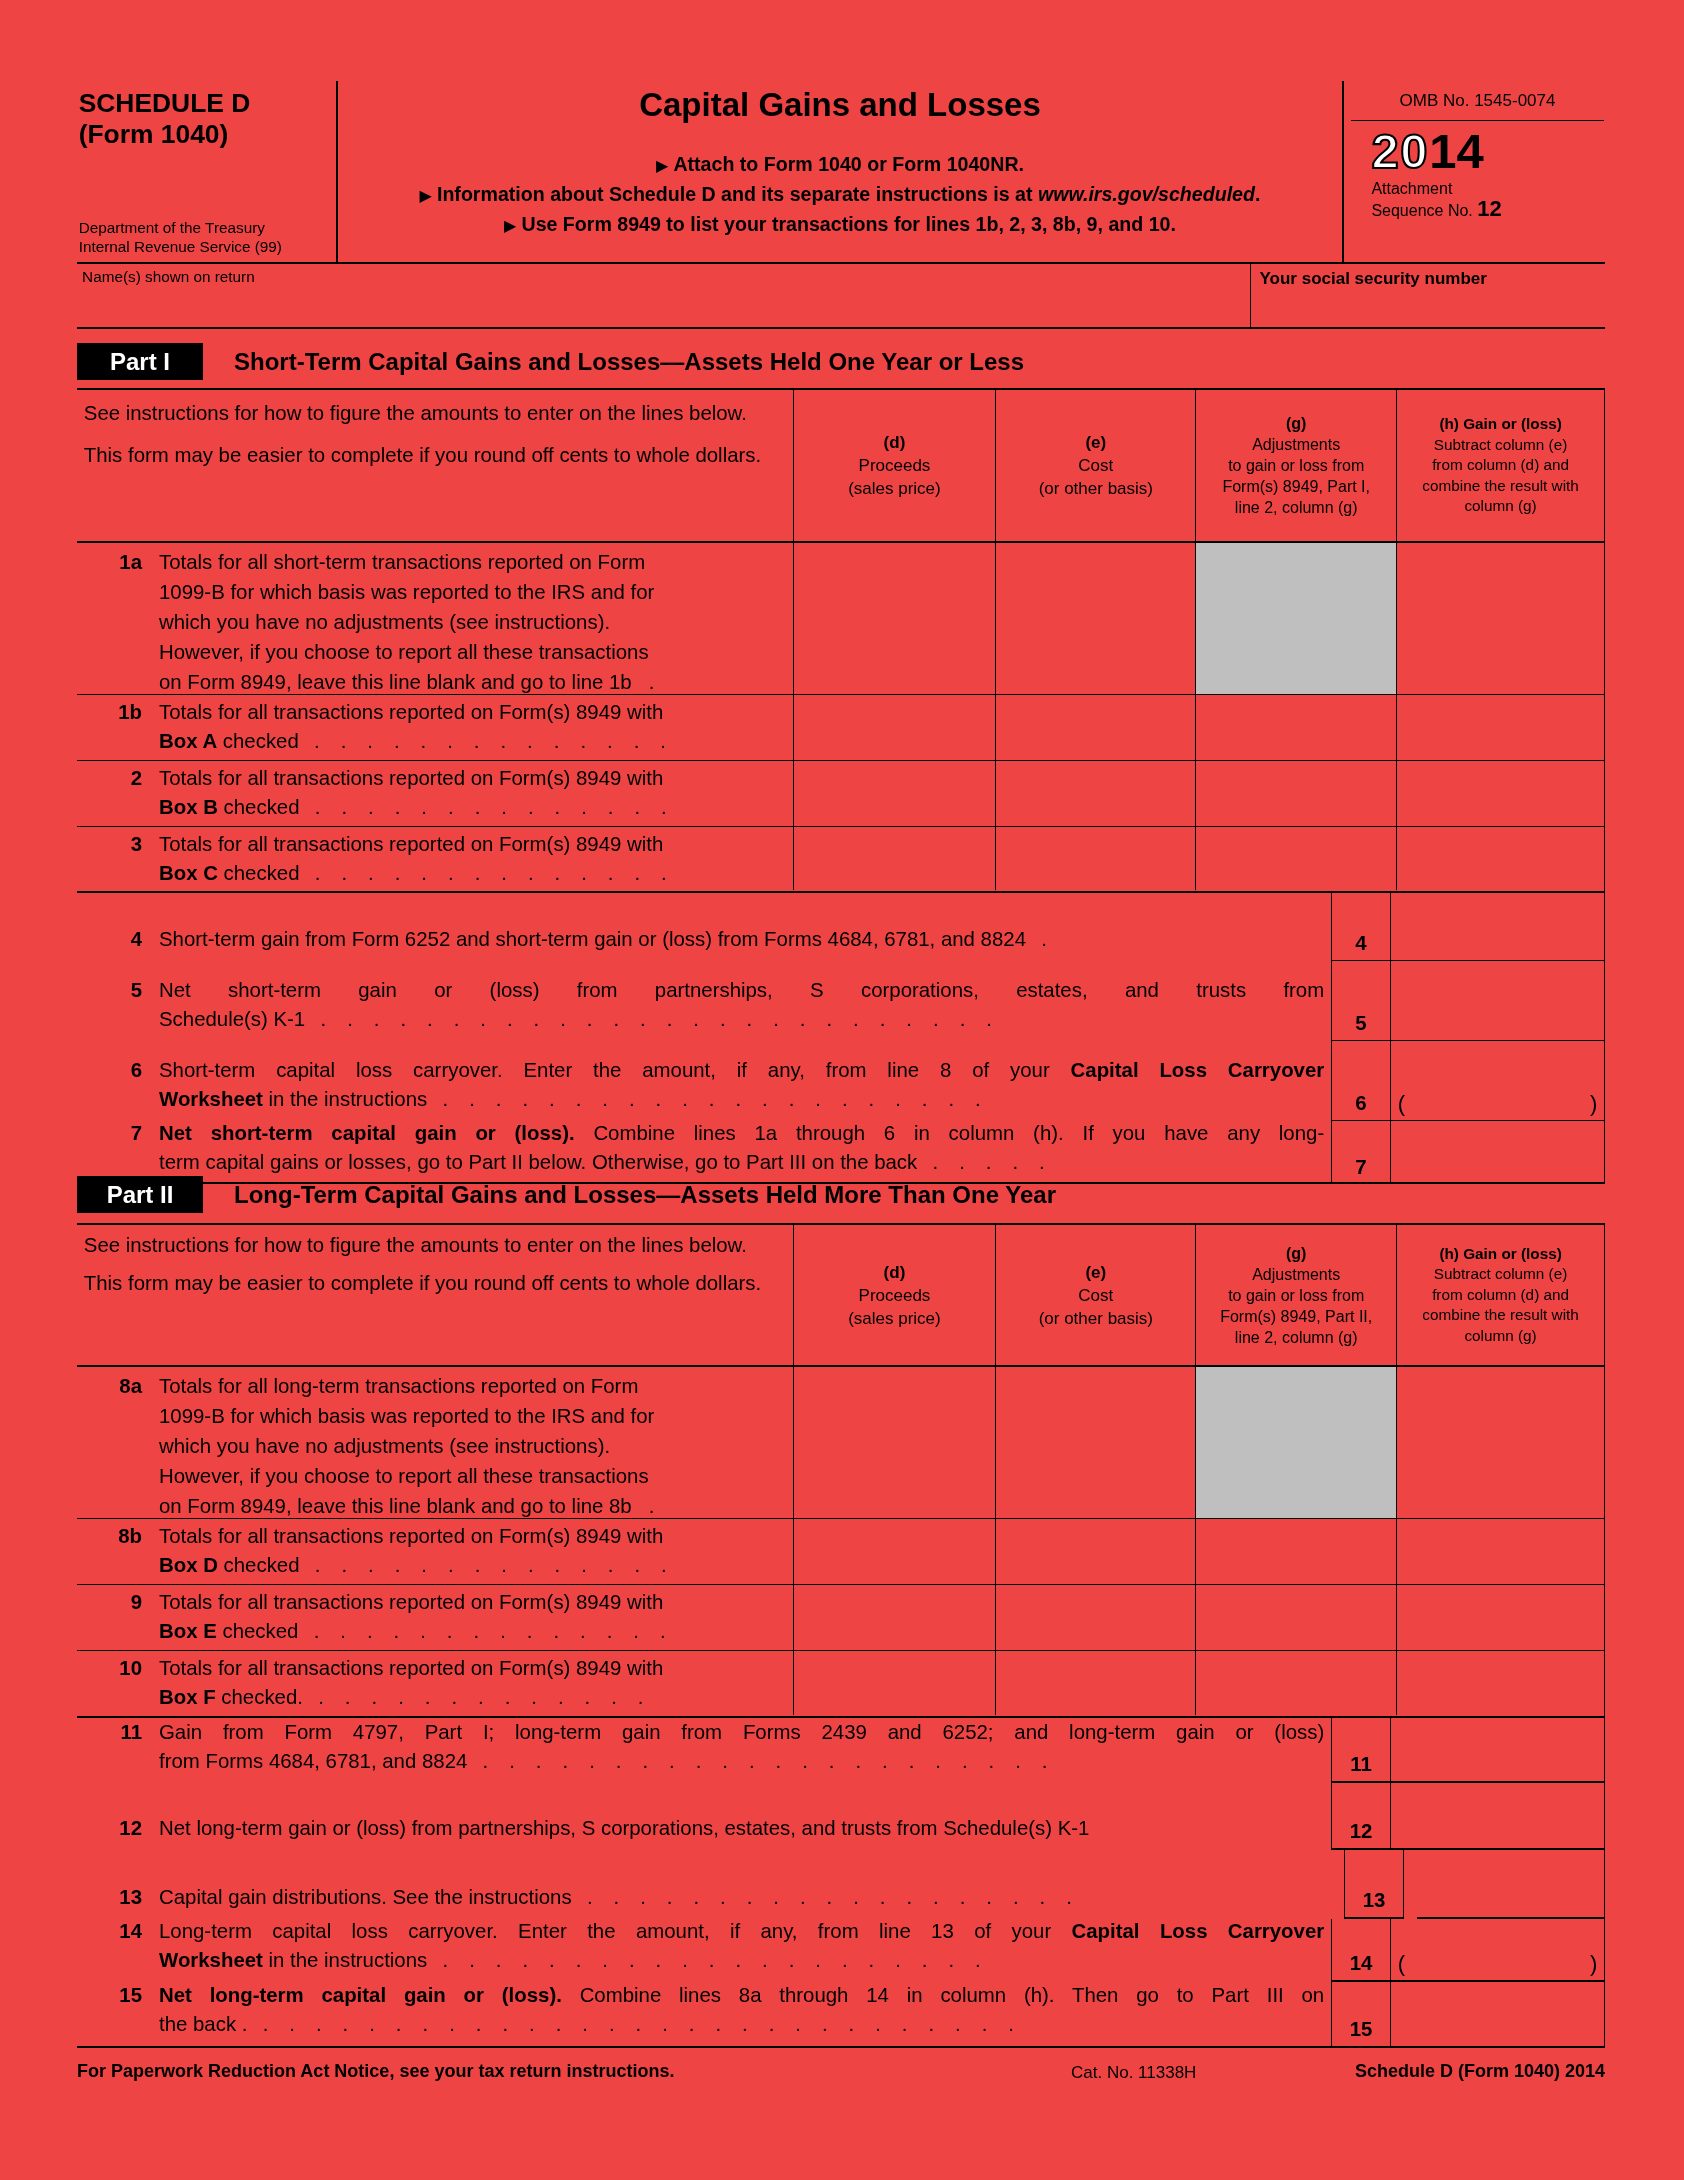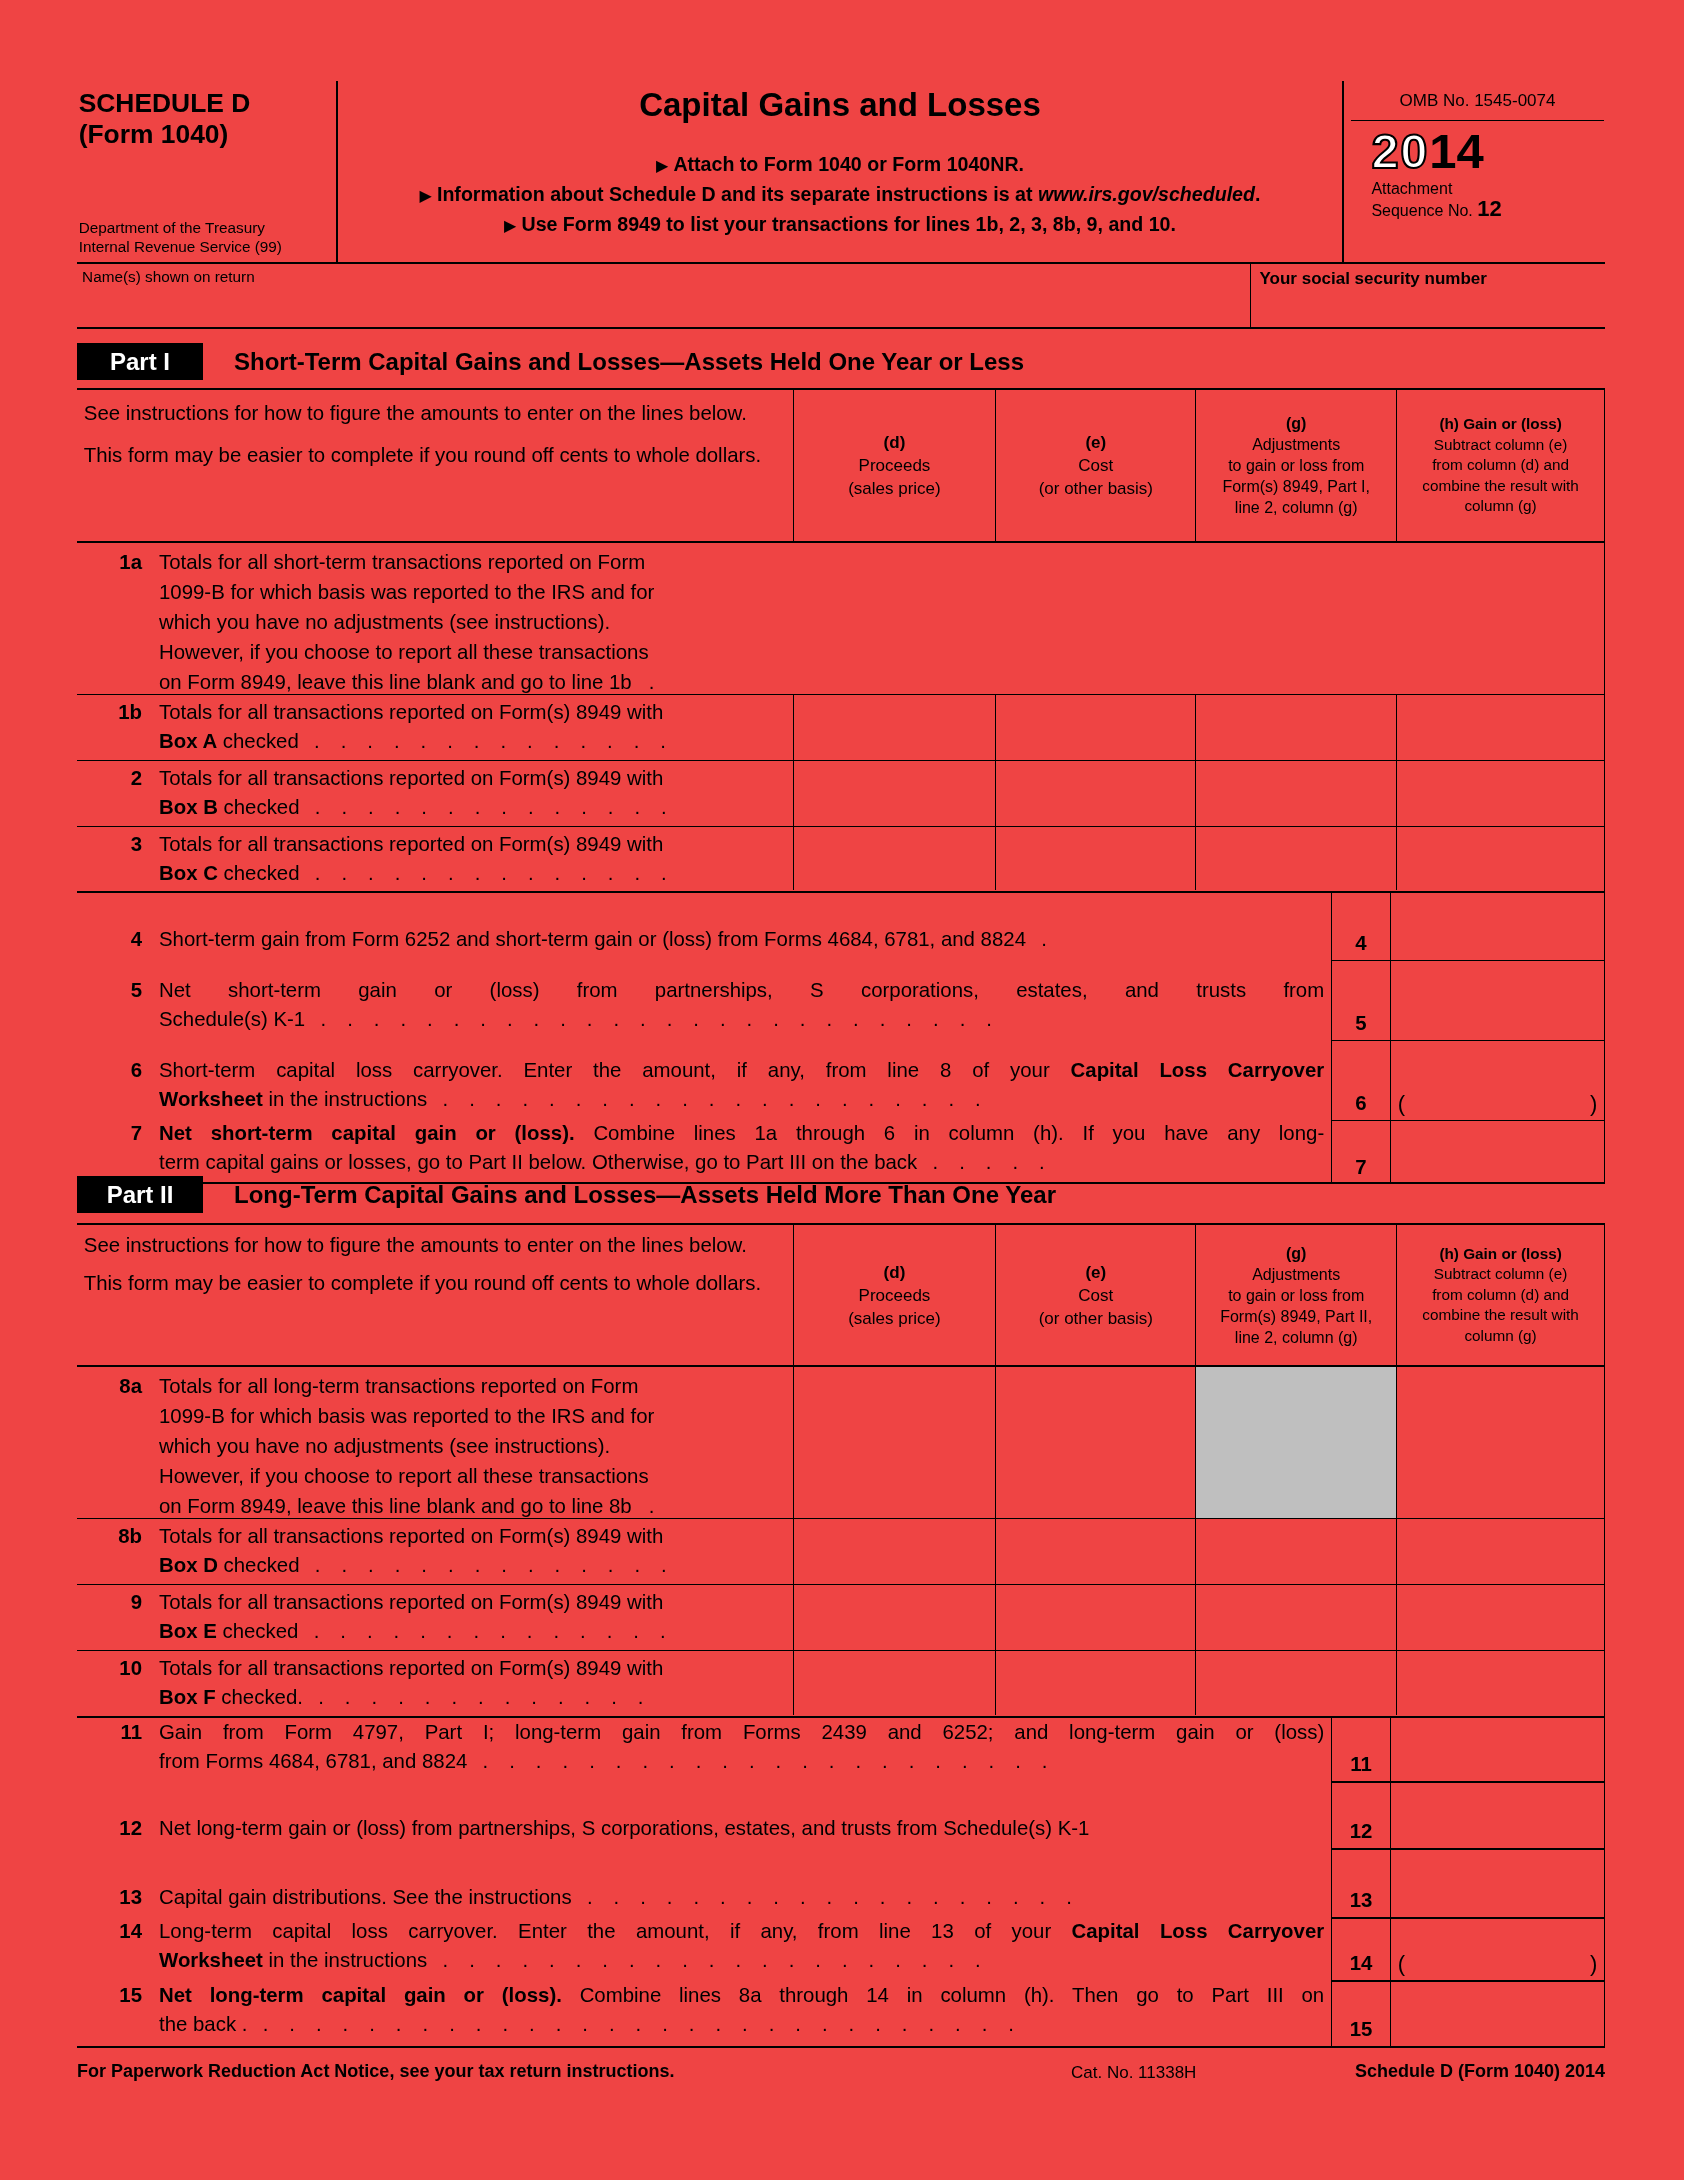--- a/index.html
+++ b/index.html
@@ -139,21 +139,21 @@
       </div>
       <div class="c ch bl hcell">
         <div class="b">(h) Gain or (loss)</div>
           <div>Subtract column (e)</div>
           <div>from column (d) and</div>
           <div>combine the result with</div>
           <div>column (g)</div>
       </div>
     </div>
 
-    <div class="trow bb2" style="height:152px;flex-direction:column;">
+    <div class="trow bb2" style="height:152px;">
       <div class="c desc lh35">
         <div class="dl1">
             <span class="lnum">1a</span>
             <span class="ltext">Totals for all short-term transactions reported on Form</span>
           </div>
         <div class="ind">1099-B for which basis was reported to the IRS and for</div>
         <div class="ind">which you have no adjustments (see instructions).</div>
         <div class="ind">However, if you choose to report all these transactions</div>
         <div class="ind">on Form 8949, leave this line blank and go to line 1b&nbsp;&nbsp;&nbsp;.</div>
       </div>
@@ -367,21 +367,21 @@
     <div class="mrow" style="height:67px;">
       <div class="c mdesc">
         <div class="dl1">
             <span class="lnum">12</span>
             <span class="ltext">Net long-term gain or (loss) from partnerships, S corporations, estates, and trusts from Schedule(s) K-1</span>
           </div>
       </div>
       <div class="c mnum bb3">12</div>
       <div class="c mamt bb3"></div>
     </div>
-    <div class="mrow" style="height:69px;">
+    <div class="mrow" style="height:69px;gap:13px;">
       <div class="c mdesc">
         <div class="dl1">
             <span class="lnum">13</span>
             <span class="ltext"><span>Capital gain distributions. See the instructions</span><span class="dots">. . . . . . . . . . . . . . . . . . .</span></span>
           </div>
       </div>
       <div class="c mnum bb3">13</div>
       <div class="c mamt bb3"></div>
     </div>
     <div class="mrow" style="height:63px;">

